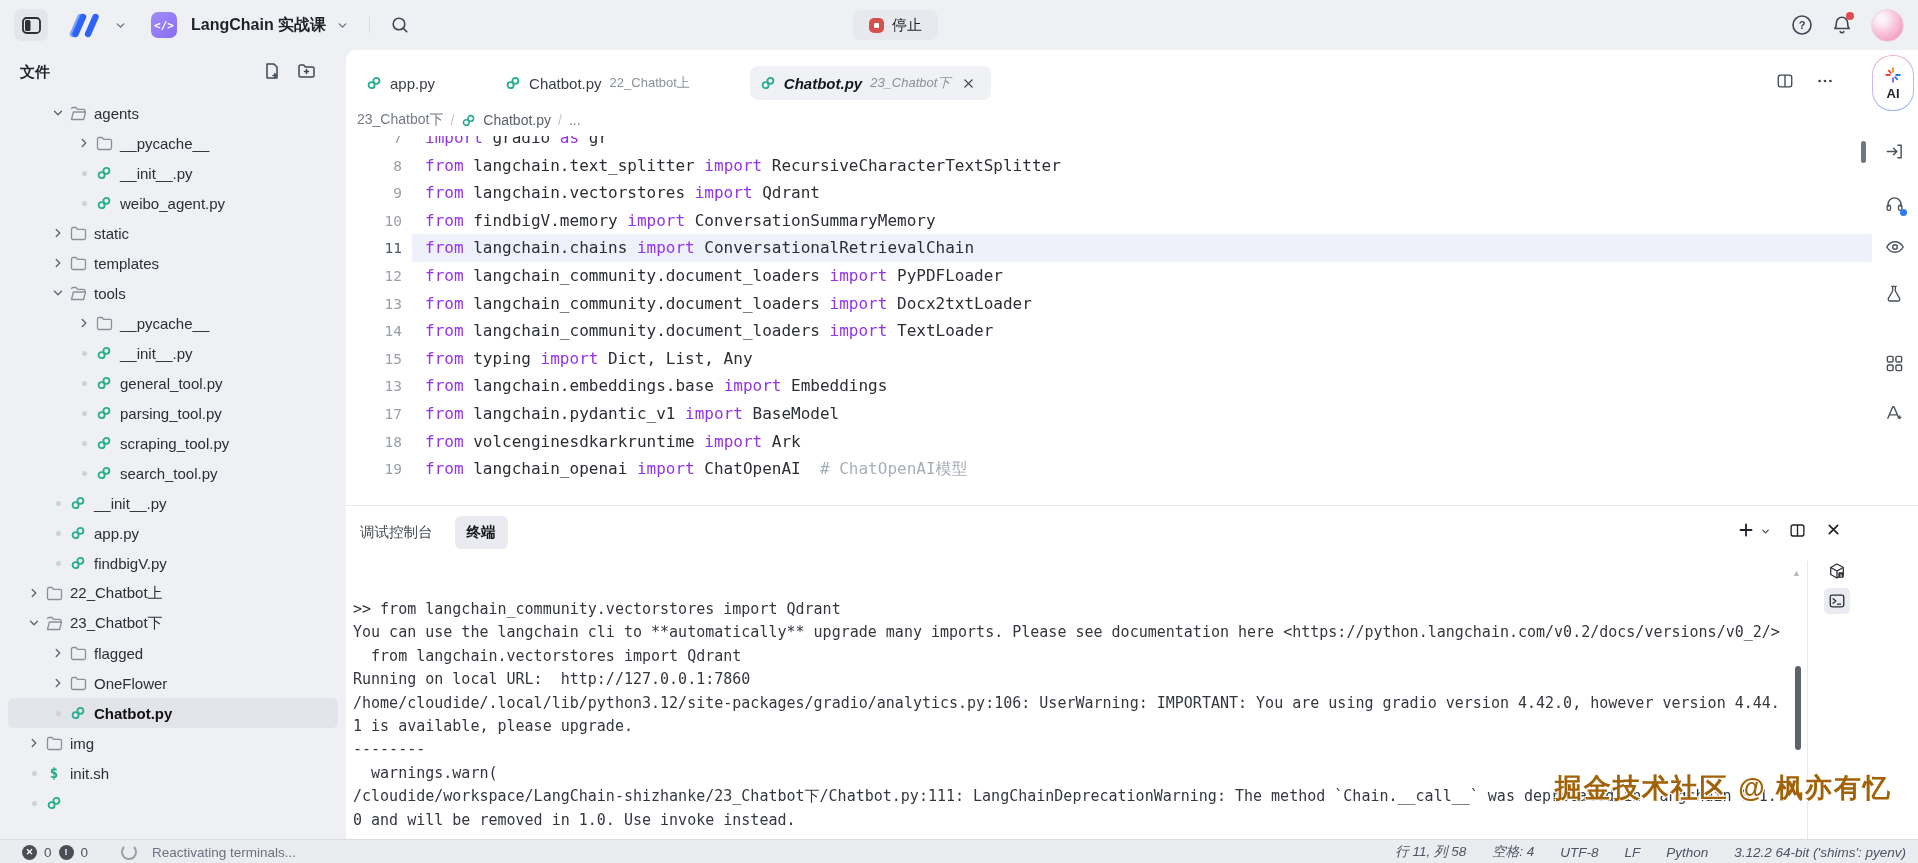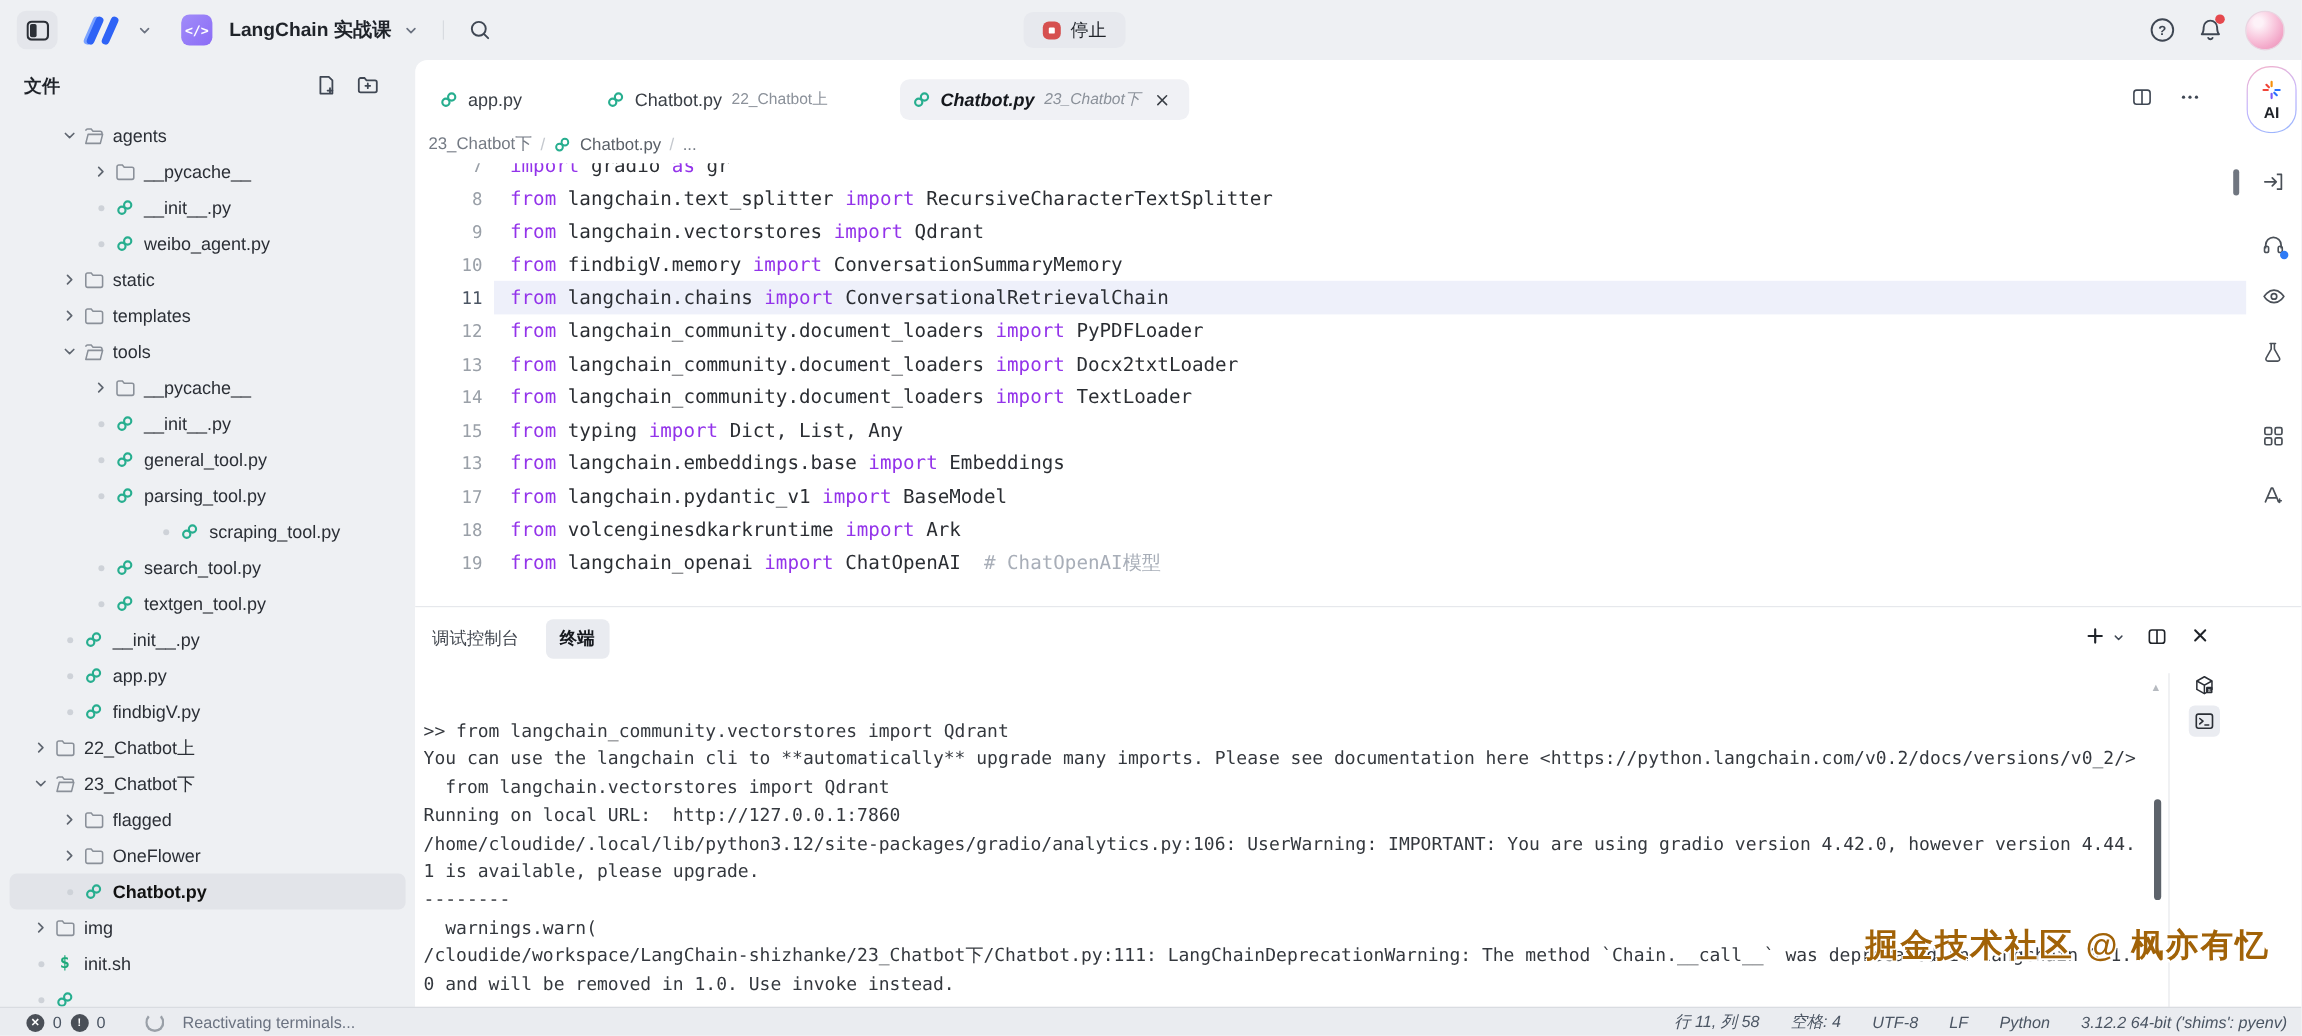--- a/index.html
+++ b/index.html
@@ -343,21 +343,21 @@
           <span class="t-icon">
             <svg width="16" height="16" viewBox="0 0 16 16">
               <g fill="none" stroke="#27ae8f" stroke-width="1.8">
                 <circle cx="5.6" cy="10.2" r="3"></circle>
                 <circle cx="10.4" cy="5.8" r="3"></circle>
               </g>
             </svg>
           </span>
           <span class="t-label">parsing_tool.py</span>
         </div>
-        <div class="tree-row" style="padding-left: 66px; justify-content: center;">
+        <div class="tree-row" style="padding-left: 66px;">
           <span class="t-marker">
             <span class="fdot"></span>
           </span>
           <span class="t-icon">
             <svg width="16" height="16" viewBox="0 0 16 16">
               <g fill="none" stroke="#27ae8f" stroke-width="1.8">
                 <circle cx="5.6" cy="10.2" r="3"></circle>
                 <circle cx="10.4" cy="5.8" r="3"></circle>
               </g>
             </svg>
@@ -370,34 +370,20 @@
           </span>
           <span class="t-icon">
             <svg width="16" height="16" viewBox="0 0 16 16">
               <g fill="none" stroke="#27ae8f" stroke-width="1.8">
                 <circle cx="5.6" cy="10.2" r="3"></circle>
                 <circle cx="10.4" cy="5.8" r="3"></circle>
               </g>
             </svg>
           </span>
           <span class="t-label">search_tool.py</span>
-        </div>
-        <div class="tree-row" style="padding-left: 66px;">
-          <span class="t-marker">
-            <span class="fdot"></span>
-          </span>
-          <span class="t-icon">
-            <svg width="16" height="16" viewBox="0 0 16 16">
-              <g fill="none" stroke="#27ae8f" stroke-width="1.8">
-                <circle cx="5.6" cy="10.2" r="3"></circle>
-                <circle cx="10.4" cy="5.8" r="3"></circle>
-              </g>
-            </svg>
-          </span>
-          <span class="t-label">textgen_tool.py</span>
         </div>
         <div class="tree-row" style="padding-left: 40px;">
           <span class="t-marker">
             <span class="fdot"></span>
           </span>
           <span class="t-icon">
             <svg width="16" height="16" viewBox="0 0 16 16">
               <g fill="none" stroke="#27ae8f" stroke-width="1.8">
                 <circle cx="5.6" cy="10.2" r="3"></circle>
                 <circle cx="10.4" cy="5.8" r="3"></circle>

